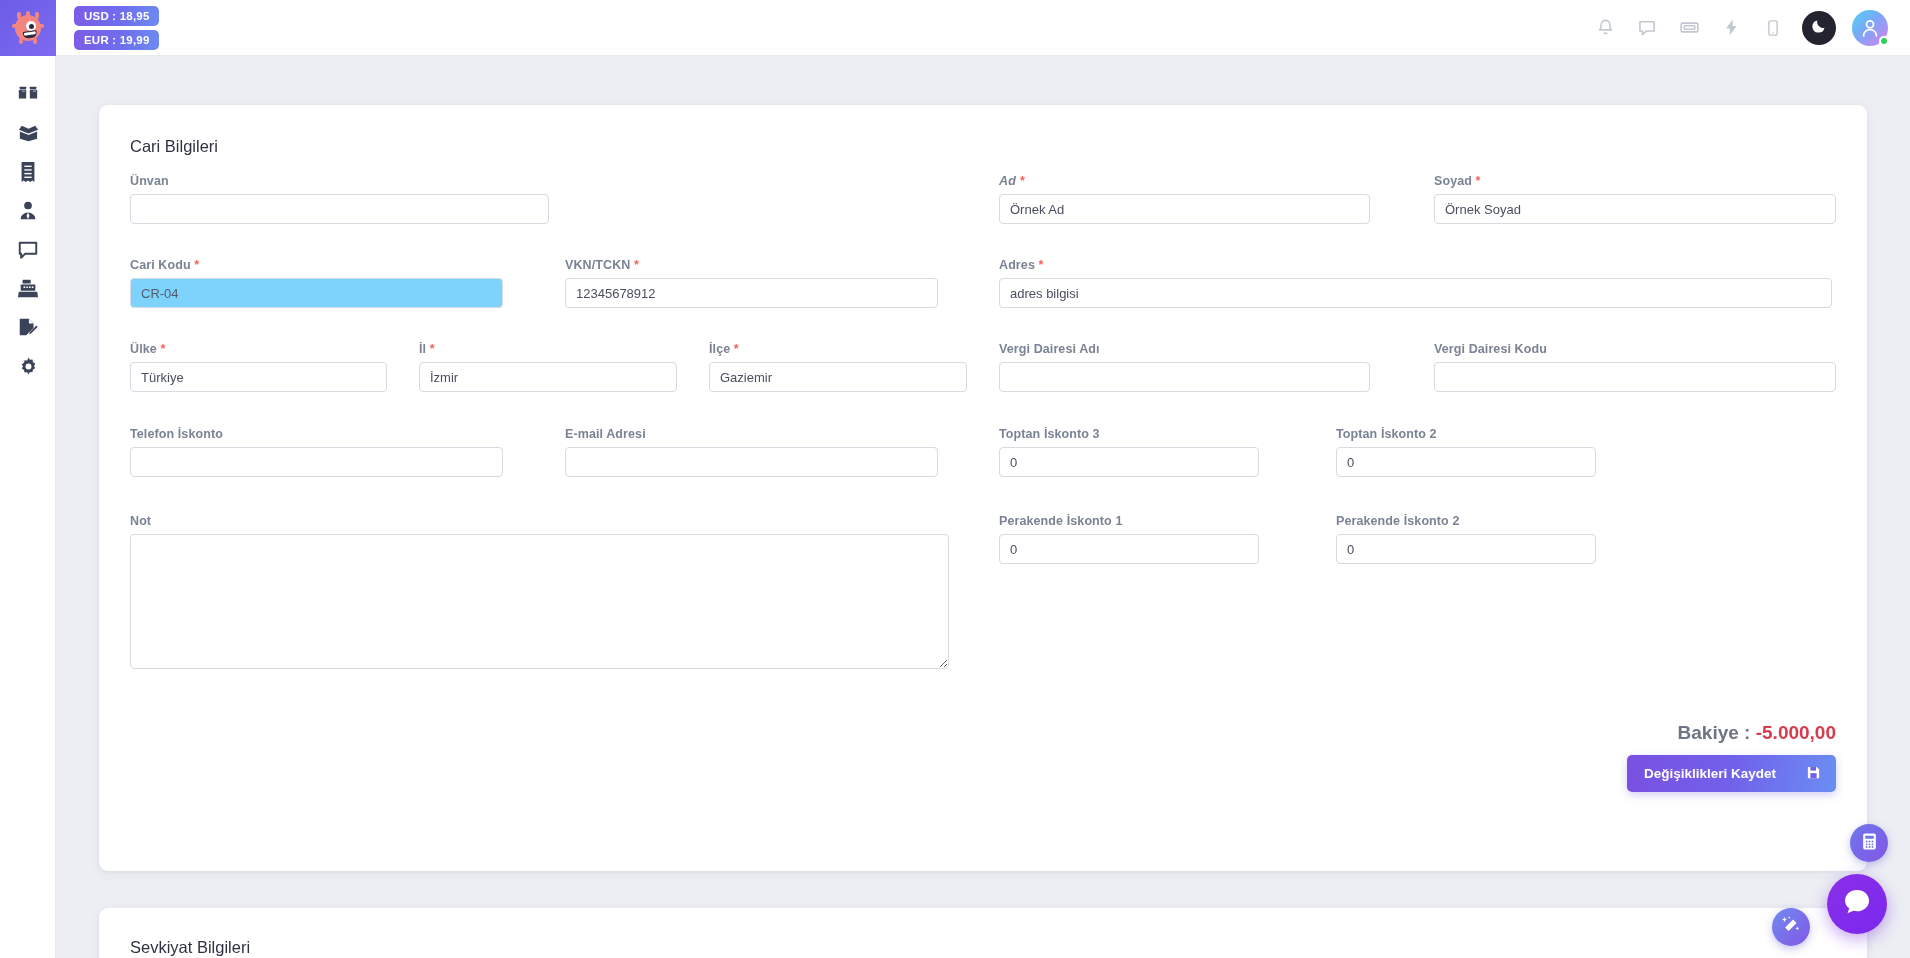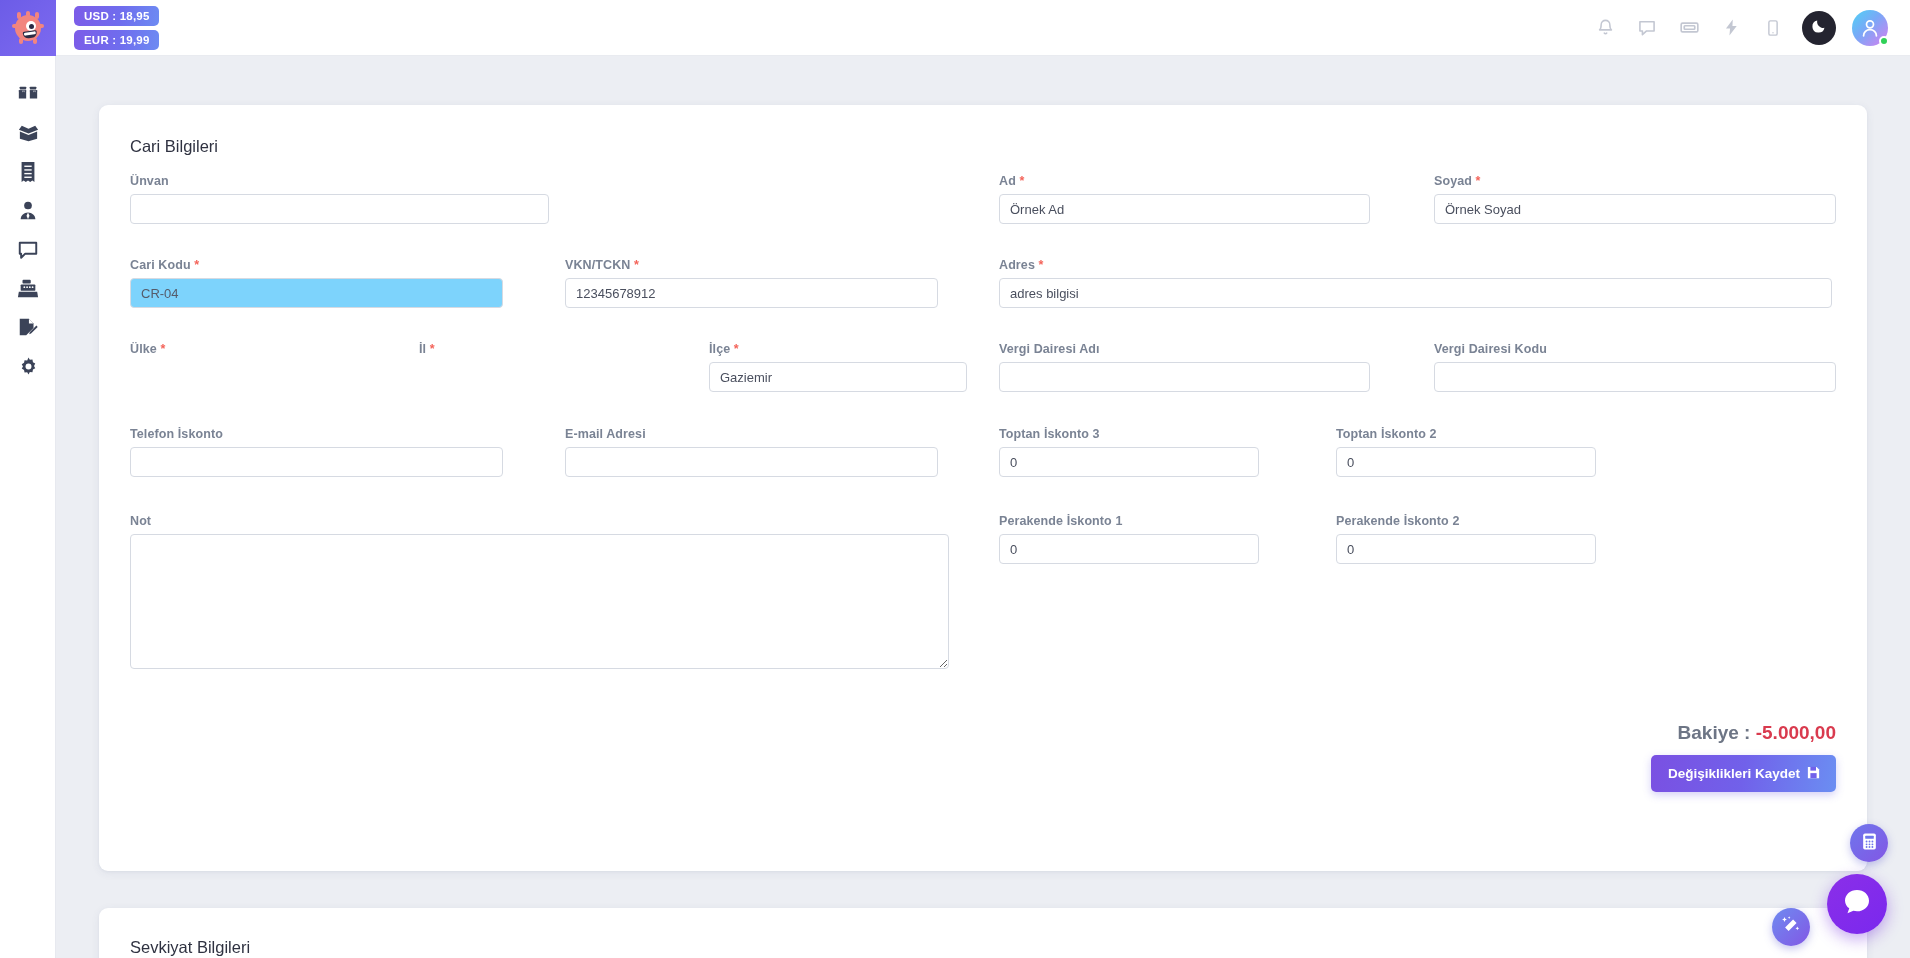--- a/index.html
+++ b/index.html
@@ -189,21 +189,21 @@
   .balance .val { color: #d93a4e; }
 
   .save-btn {
     position: absolute; right: 31px; top: 650px;
     height: 37px; min-width: 163px;
     border: none; border-radius: 5px;
     background: linear-gradient(100deg,#7a50e2 0%,#7161ea 50%,#6b8ef2 100%);
     color: #fff;
     font-family: "Liberation Sans", sans-serif;
     font-size: 13.5px; font-weight: bold;
-    display: flex; align-items: center; gap: 6px;
+    display: flex; align-items: center; gap: 30px;
     padding: 0 15px 0 17px;
     cursor: pointer;
     box-shadow: 0 3px 8px rgba(110,95,230,.30);
   }
 
   
   .fab {
     position: absolute; border-radius: 50%;
     display: flex; align-items: center; justify-content: center;
     cursor: pointer; z-index: 60;
@@ -378,38 +378,40 @@
 </div>
 
 <div class="content">
 
   <div class="card card-main">
     <div class="card-title">Cari Bilgileri</div>
 
     <label class="fl" style="left:31px;  top:69px;"><span>Ünvan</span></label>
     <input class="fi" style="left: 31px; top: 89px; width: 419px;" value="">
 
-    <label class="fl" style="left:900px; top:69px;"><span>Ad</span> <span class="req">*</span></label>
+    <label class="fl" style="left:900px; top:69px;font-style:italic;"><span>Ad</span> <span class="req">*</span></label>
     <input class="fi" style="left: 900px; top: 89px; width: 371px;" value="Örnek Ad">
 
     <label class="fl" style="left:1335px;top:69px;"><span>Soyad</span> <span class="req">*</span></label>
     <input class="fi" style="left: 1335px; top: 89px; width: 402px;" value="Örnek Soyad">
 
     <label class="fl" style="left:31px;  top:153px;"><span>Cari Kodu</span> <span class="req">*</span></label>
     <input class="fi disabled" style="left: 31px; top: 173px; width: 373px;" disabled="" value="CR-04">
 
     <label class="fl" style="left:466px; top:153px;"><span>VKN/TCKN</span> <span class="req">*</span></label>
     <input class="fi" style="left: 466px; top: 173px; width: 373px;" value="12345678912">
 
     <label class="fl" style="left:900px; top:153px;"><span>Adres</span> <span class="req">*</span></label>
     <input class="fi" style="left: 900px; top: 173px; width: 833px;" value="adres bilgisi">
 
     <label class="fl" style="left:31px;  top:237px;"><span>Ülke</span> <span class="req">*</span></label>
+    <input class="fi" style="left: 31px; top: 257px; width: 257px;" value="Türkiye">
 
     <label class="fl" style="left:320px; top:237px;"><span>İl</span> <span class="req">*</span></label>
+    <input class="fi" style="left: 320px; top: 257px; width: 258px;" value="İzmir">
 
     <label class="fl" style="left:610px; top:237px;"><span>İlçe</span> <span class="req">*</span></label>
     <input class="fi" style="left: 610px; top: 257px; width: 258px;" value="Gaziemir">
 
     <label class="fl" style="left:900px; top:237px;"><span>Vergi Dairesi Adı</span></label>
     <input class="fi" style="left: 900px; top: 257px; width: 371px;" value="">
 
     <label class="fl" style="left:1335px;top:237px;"><span>Vergi Dairesi Kodu</span></label>
     <input class="fi" style="left: 1335px; top: 257px; width: 402px;" value="">
 

